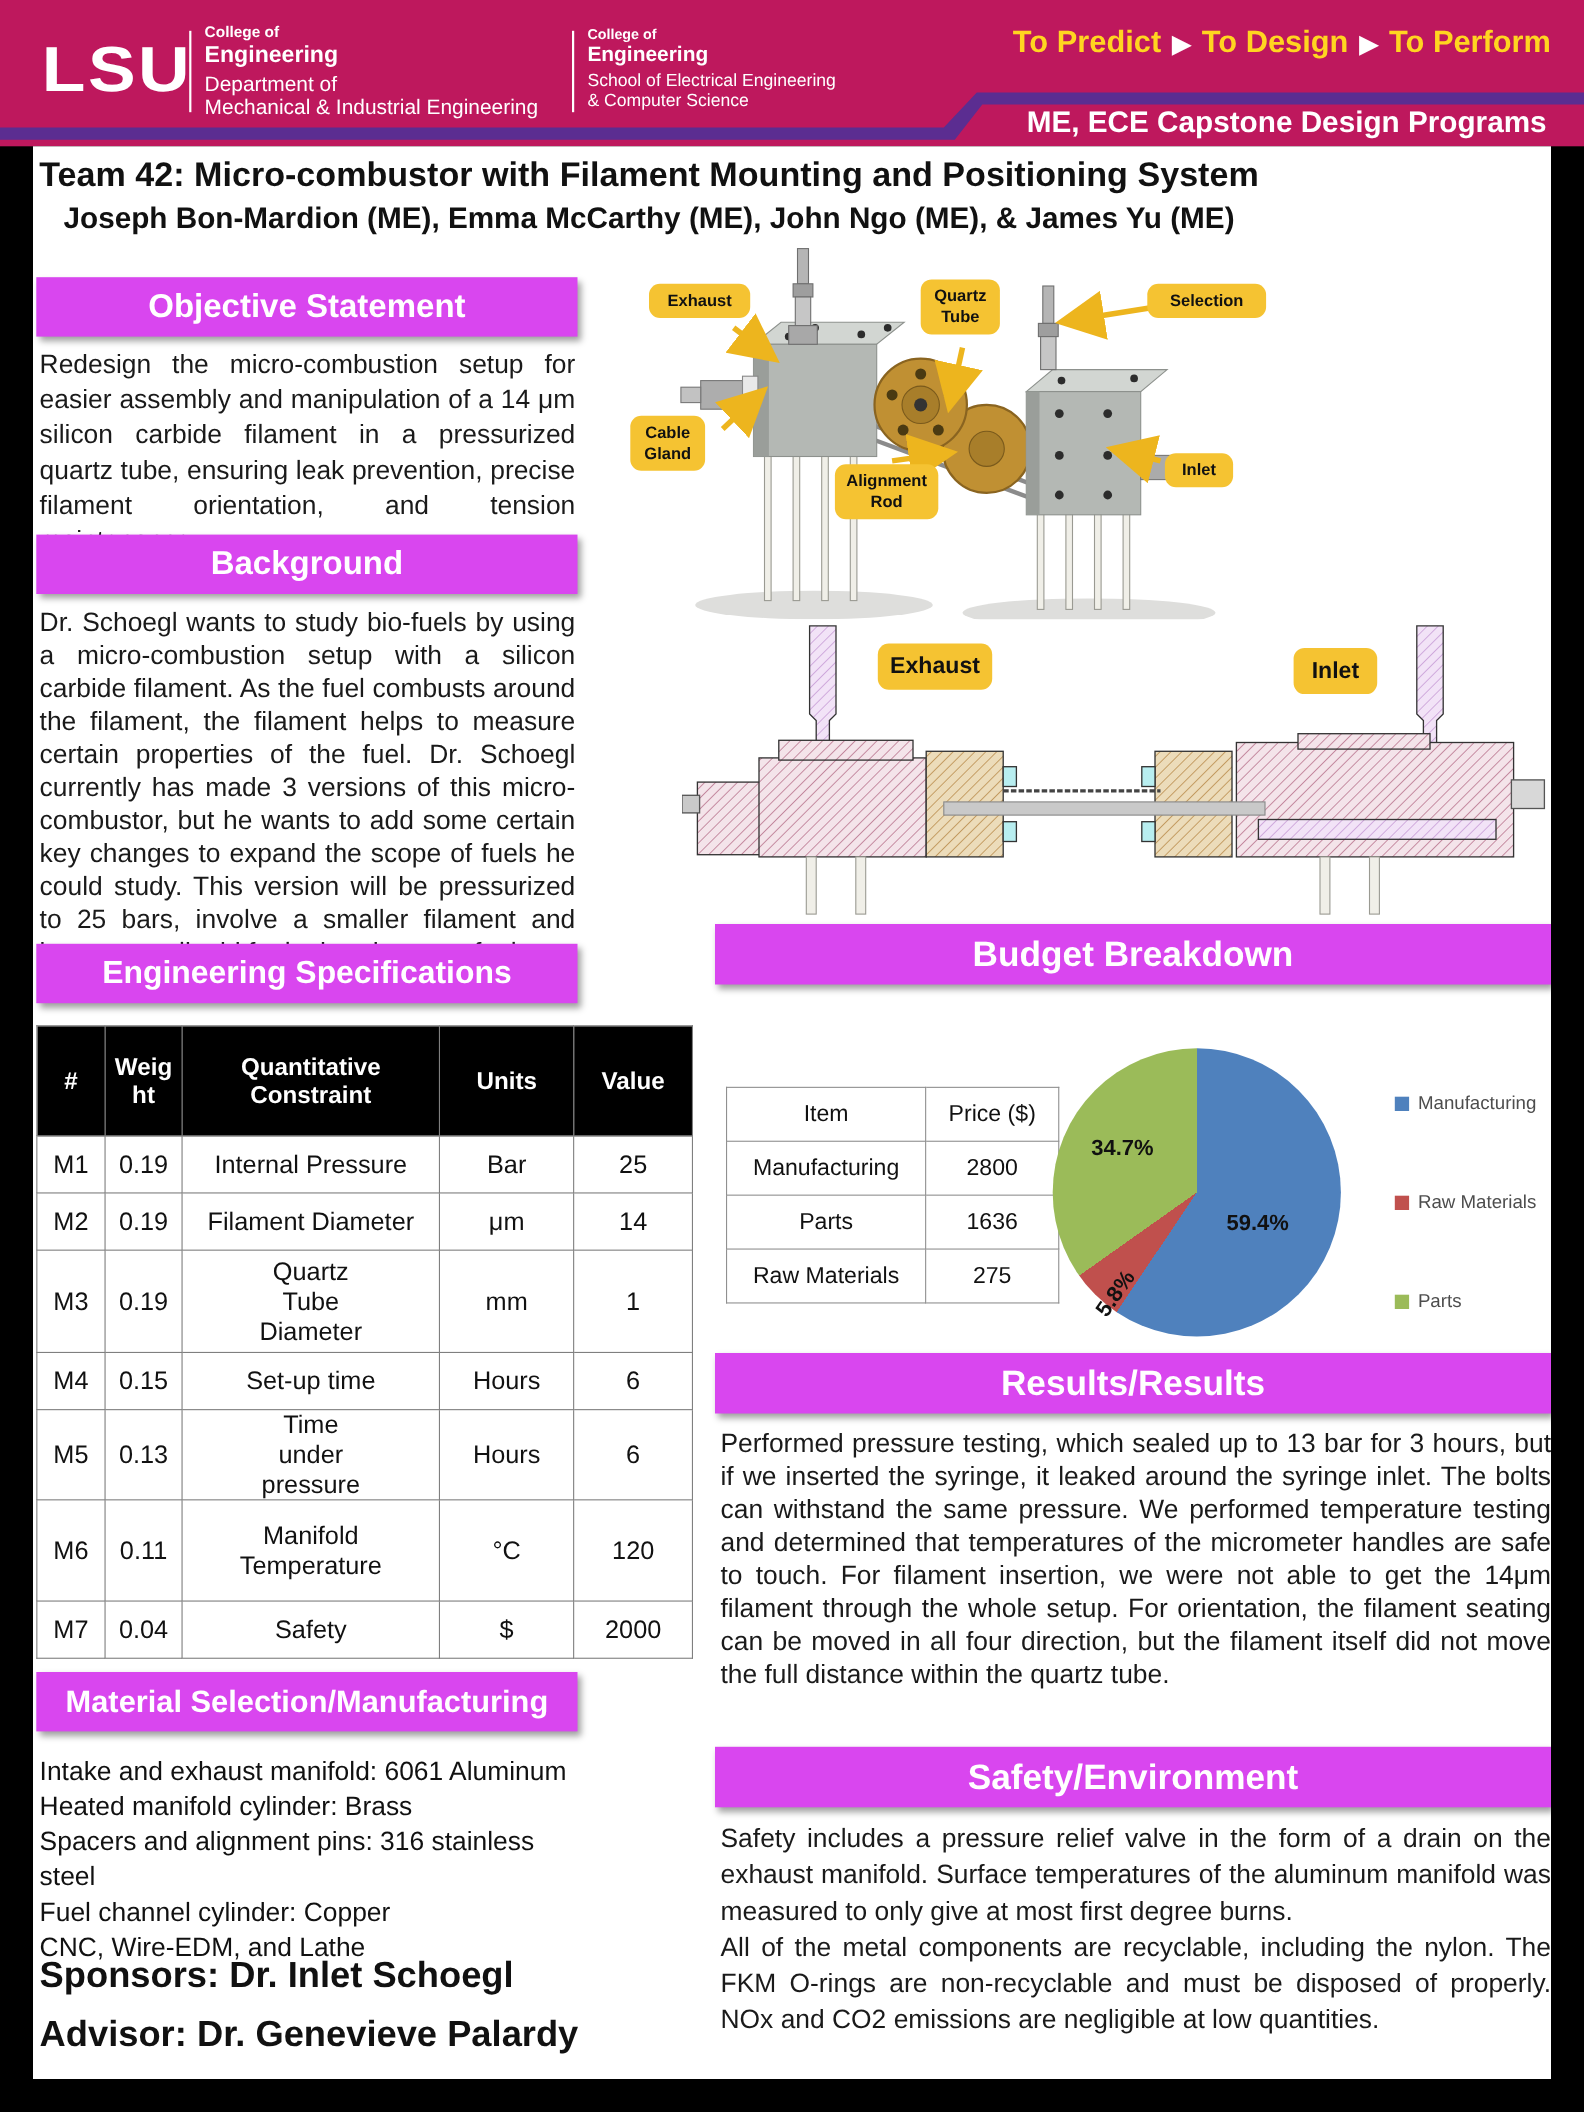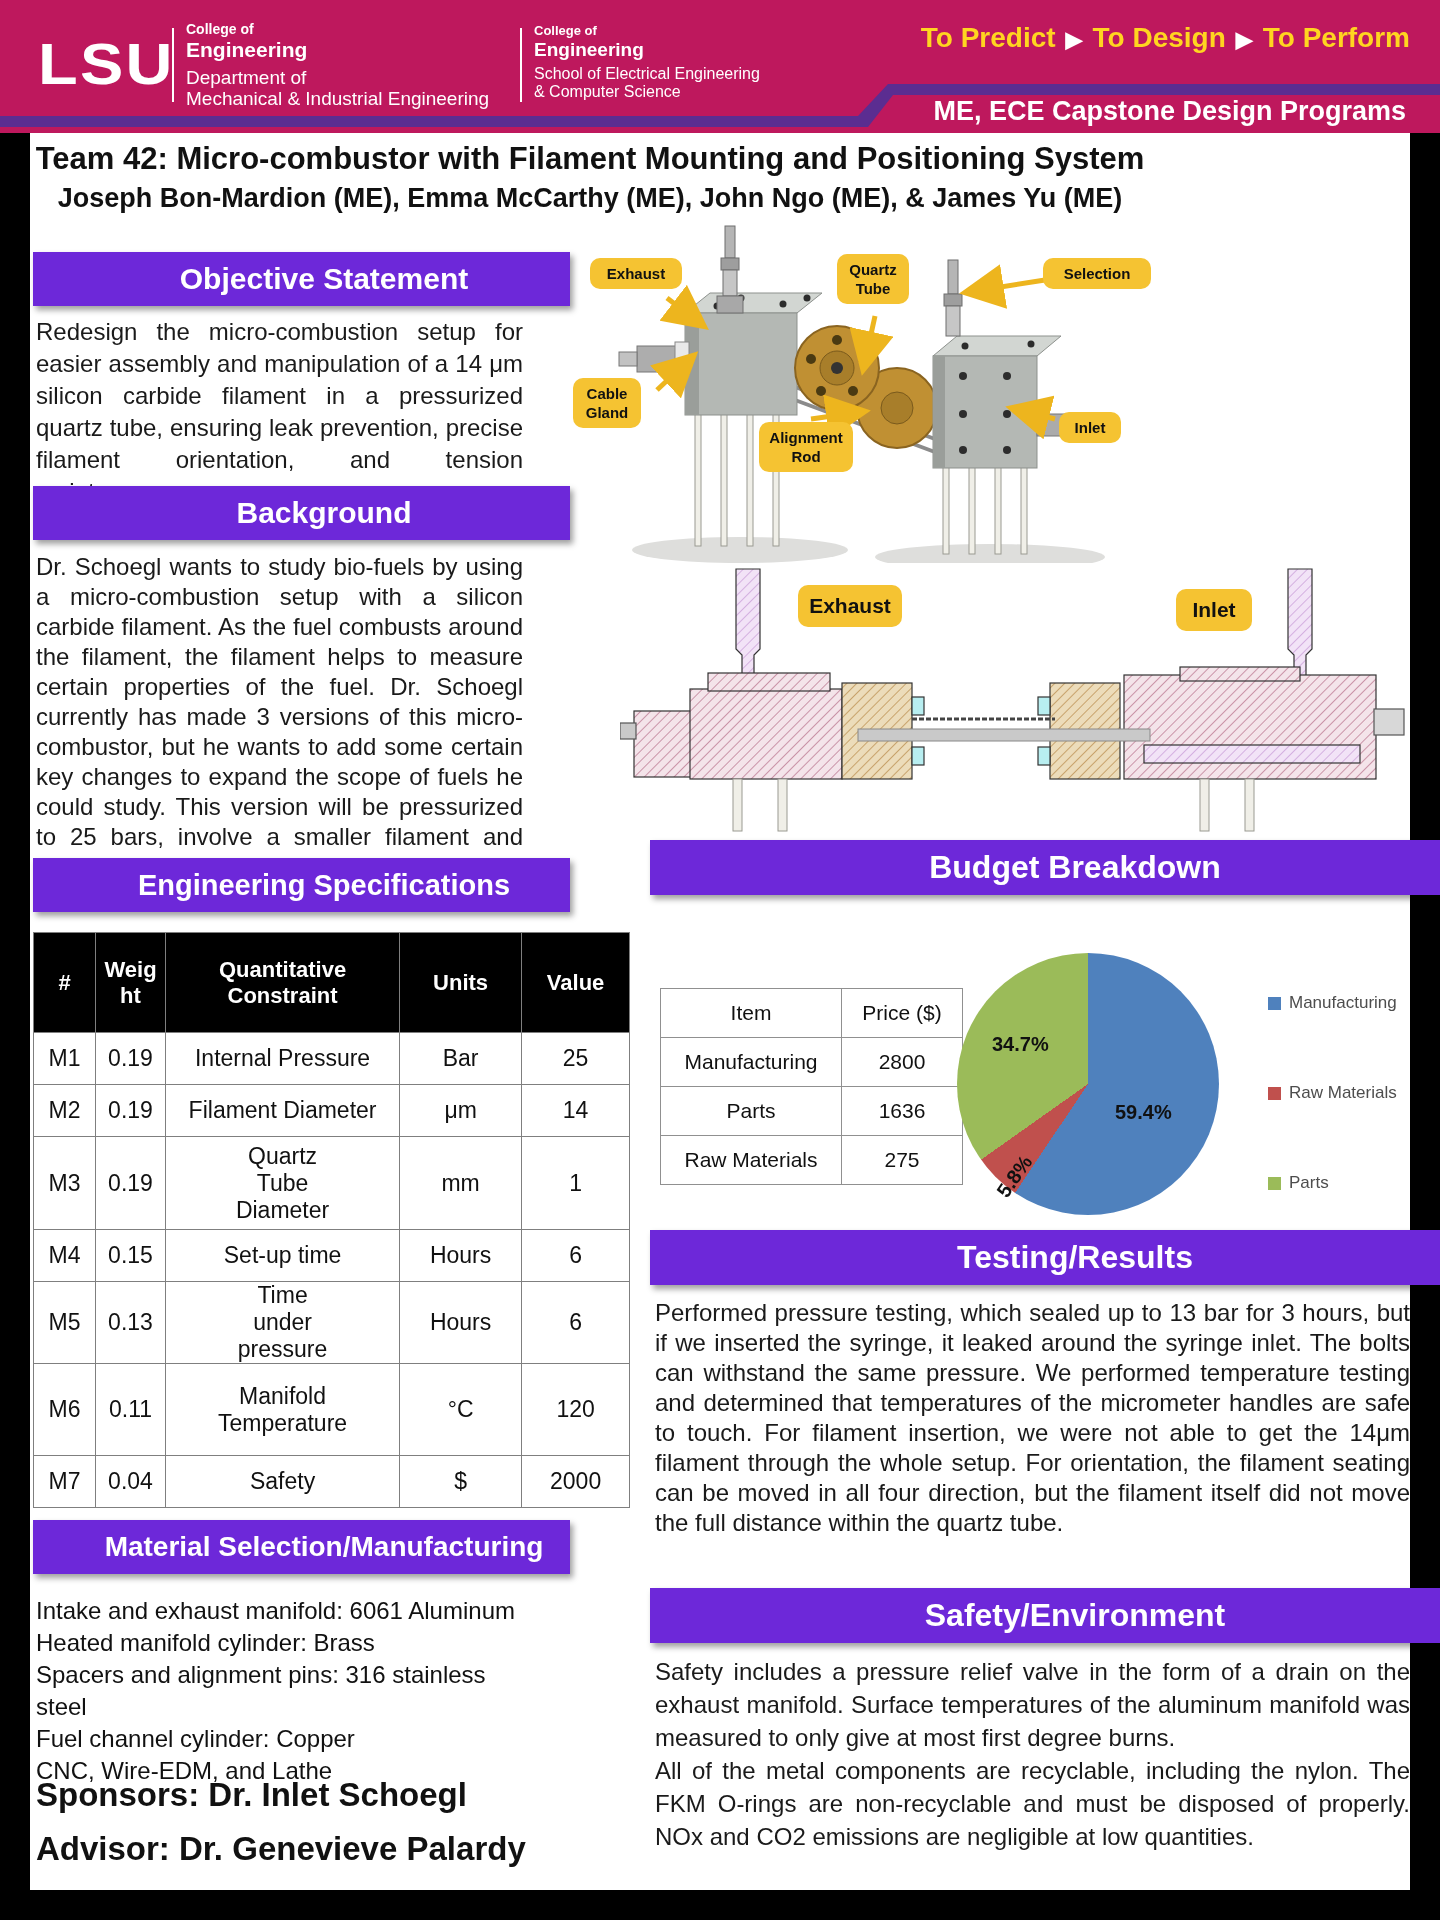--- a/index.html
+++ b/index.html
@@ -20,22 +20,22 @@
   .motto{position:absolute;right:30px;top:22px;font-size:28px;font-weight:700;color:#FFD520;}
   .motto .sep{color:#fff;font-size:22px;padding:0 10px;}
   .stripe-svg{position:absolute;left:0;top:0;width:1440px;height:133px;}
   .program{position:absolute;right:34px;top:96px;font-size:27px;font-weight:700;color:#fff;}
   
   .content{position:absolute;left:30px;top:133px;width:1380px;height:1757px;background:#fff;}
   .title1{position:absolute;left:0;top:8px;width:1120px;text-align:center;
           font-size:31px;font-weight:700;color:#111;}
   .title2{position:absolute;left:0;top:50px;width:1120px;text-align:center;
           font-size:27px;font-weight:700;color:#111;}
-  .secbar{position:absolute;background:#6d28d9;color:#fff;font-weight:700;text-align:center;
-          box-shadow:3px 4px 6px rgba(0,0,0,.38);padding-left:45px;}
+  .secbar{position:absolute;background:#d946ef;color:#fff;font-weight:700;text-align:center;
+          box-shadow:3px 4px 6px rgba(0,0,0,.38);}
   .secbar.left{left:3px;width:492px;height:54px;font-size:30px;line-height:54px;}
   .secbar.right{left:620px;width:760px;height:55px;font-size:32px;line-height:55px;}
   .para{position:absolute;color:#1a1a1a;text-align:justify;}
   
   .spec{position:absolute;left:3px;top:799px;border-collapse:collapse;table-layout:fixed;}
   .spec th{background:#000;color:#fff;font-size:22px;font-weight:700;padding:4px 2px;}
   .spec th.w{word-break:break-all;}
   .spec td{font-size:23px;color:#111;text-align:center;padding:2px 4px;}
   .spec th,.spec td{border:1px solid #7f7f7f;}
   .mat-line{font-size:24px;color:#111;line-height:32px;}
@@ -383,21 +383,21 @@
       <div class="leg-item" style="top:98px;">
         <span class="leg-sq" style="background: rgb(192, 80, 77);"></span>
         <span>Raw Materials</span>
       </div>
       <div class="leg-item" style="top:188px;">
         <span class="leg-sq" style="background: rgb(155, 187, 89);"></span>
         <span>Parts</span>
       </div>
     </div>
 
-    <div class="secbar right" style="top:1097px;">Testing/Results</div>
+    <div class="secbar right" style="top:1097px;">Results/Results</div>
     <div class="para" style="left:625px;top:1165px;width:755px;font-size:24px;line-height:30px;">Performed pressure testing, which sealed up to 13 bar for 3 hours, but if we inserted the syringe, it leaked around the syringe inlet. The bolts can withstand the same pressure. We performed temperature testing and determined that temperatures of the micrometer handles are safe to touch. For filament insertion, we were not able to get the 14μm filament through the whole setup. For orientation, the filament seating can be moved in all four direction, but the filament itself did not move the full distance within the quartz tube.</div>
 
     <div class="secbar right" style="top:1455px;">Safety/Environment</div>
     <div class="para" style="left:625px;top:1522px;width:755px;font-size:24px;line-height:33px;">Safety includes a pressure relief valve in the form of a drain on the exhaust manifold. Surface temperatures of the aluminum manifold was measured to only give at most first degree burns.</div>
     <div class="para" style="left:625px;top:1621px;width:755px;font-size:24px;line-height:33px;">All of the metal components are recyclable, including the nylon. The FKM O-rings are non-recyclable and must be disposed of properly. NOx and CO2 emissions are negligible at low quantities.</div>
 
   </div>
 </div>
 
 </body></html>

